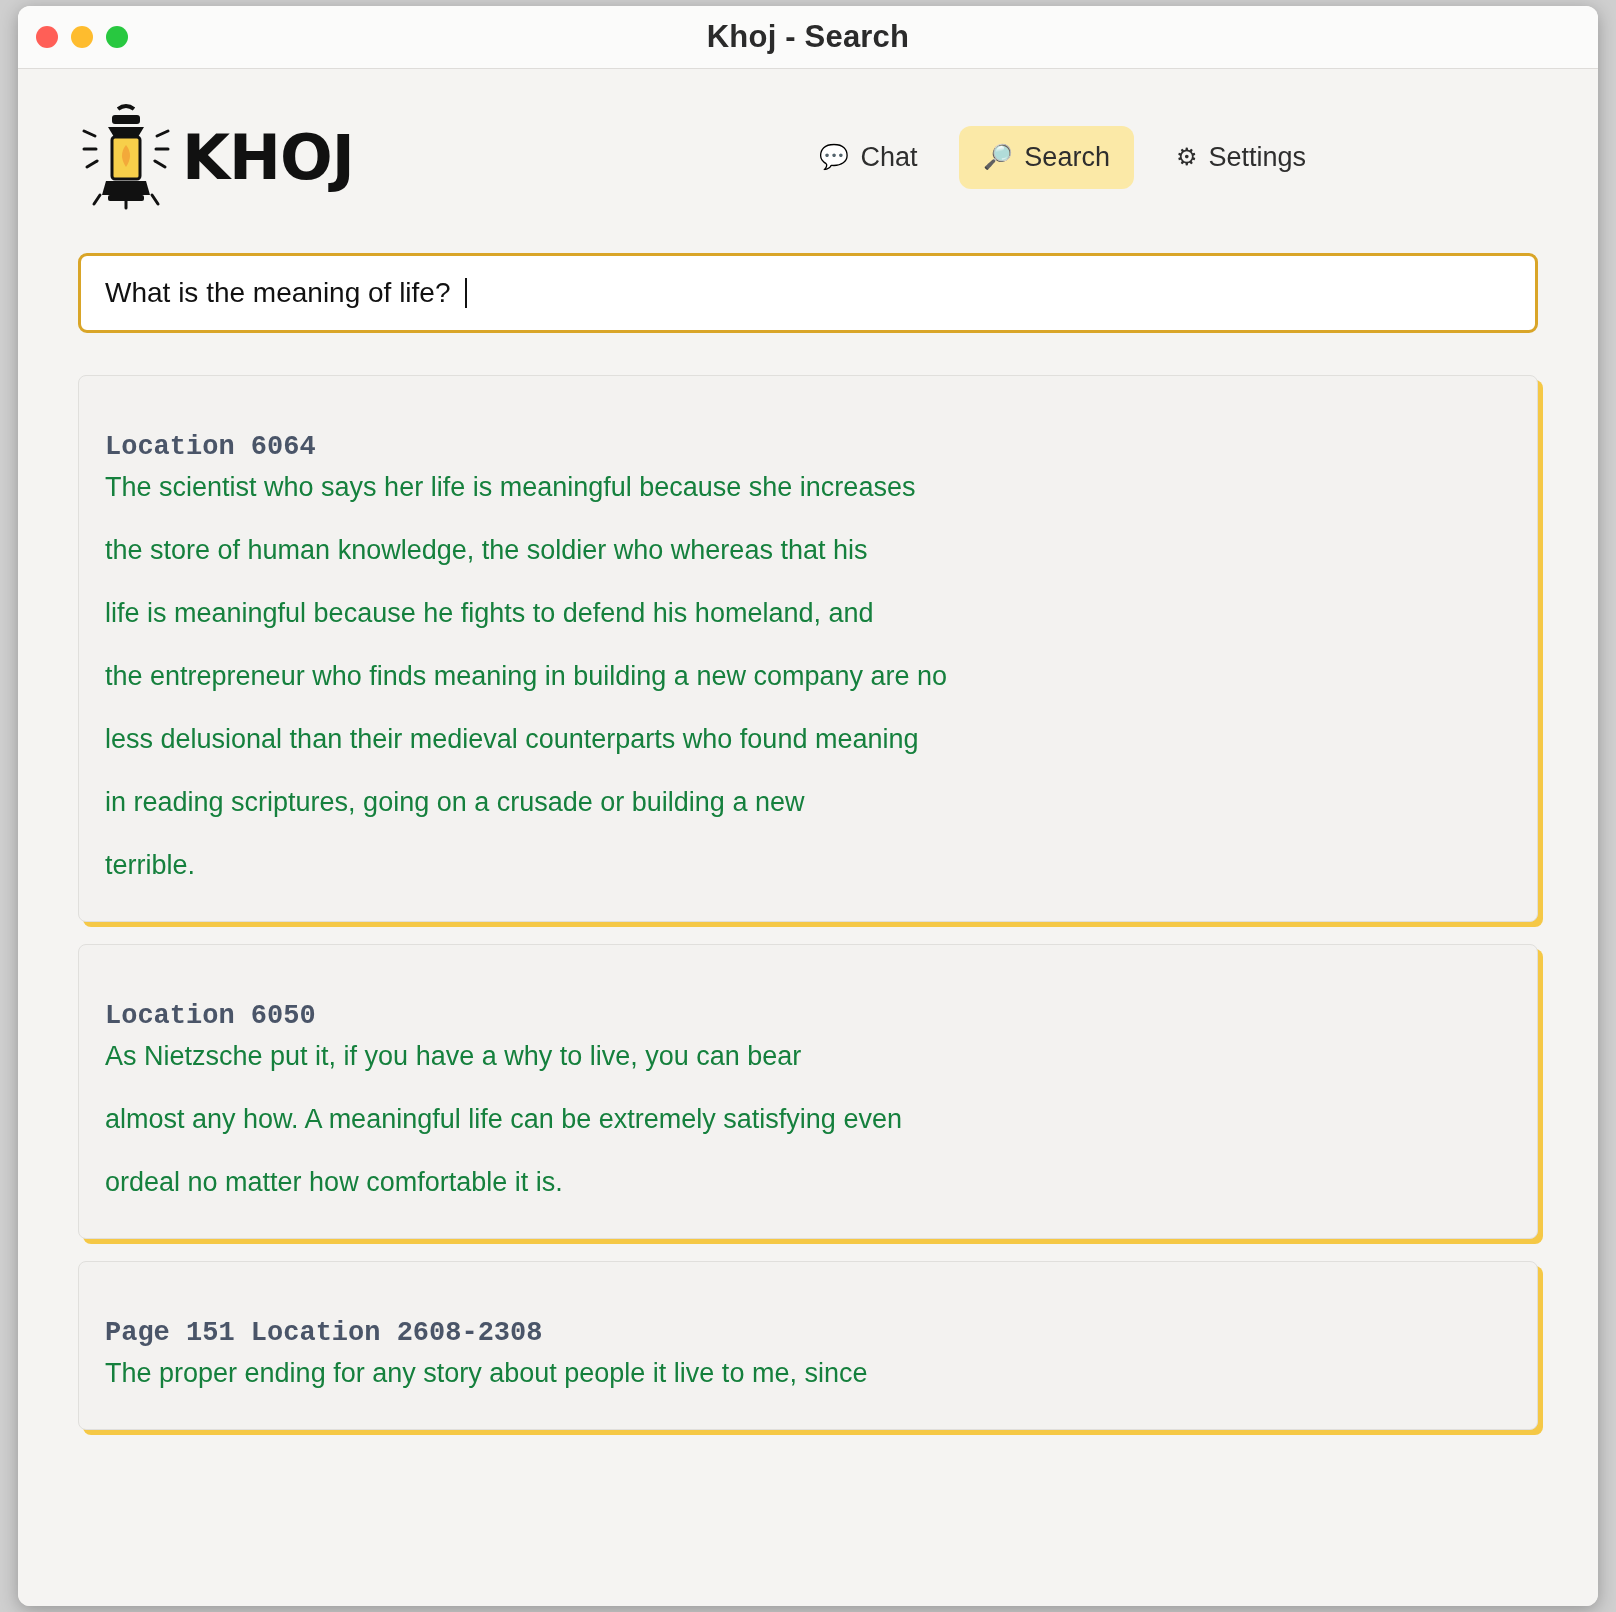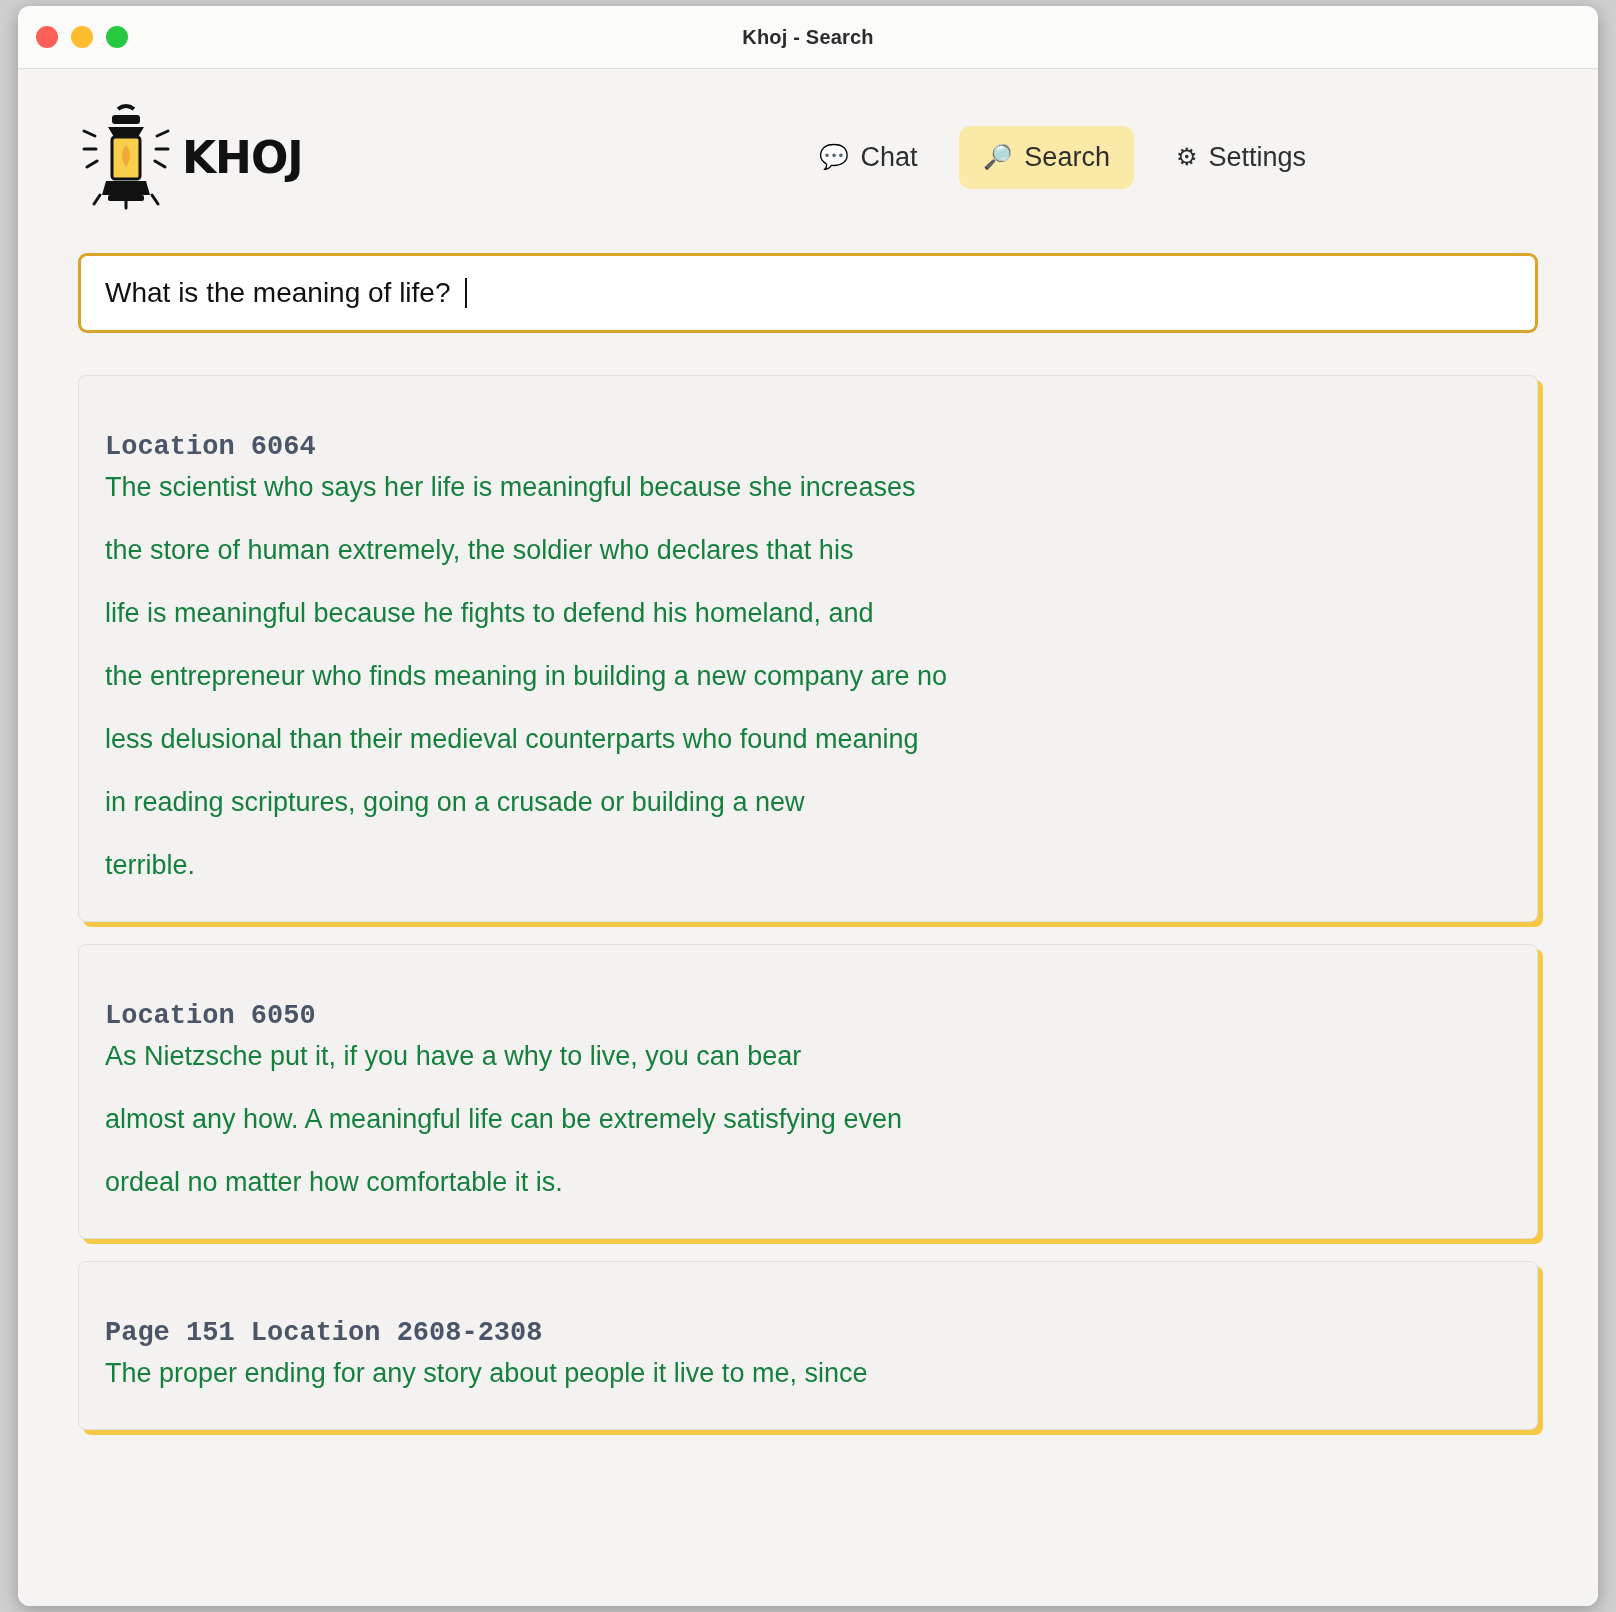--- a/index.html
+++ b/index.html
@@ -49,21 +49,21 @@
     height: 22px;
     border-radius: 50%;
   }
   .dot.red    { background: #ff5f57; }
   .dot.yellow { background: #febc2e; }
   .dot.green  { background: #28c840; }
 
   .window-title {
     width: 100%;
     text-align: center;
-    font-size: 20px;
+    font-size: 31px;
     font-weight: bold;
     color: #2b2b2b;
     letter-spacing: 0.2px;
   }
 
   .content {
     flex: 1;
     overflow: hidden;
     position: relative;
     background: #f5f4f2;
@@ -78,21 +78,21 @@
     display: flex;
     align-items: center;
     gap: 8px;
   }
   .lamp {
     width: 96px;
     height: 108px;
     position: relative;
   }
   .brand-name {
-    font-size: 44px;
+    font-size: 62px;
     font-weight: bold;
     color: #111;
     letter-spacing: -1px;
     font-family: "DejaVu Sans", sans-serif;
   }
 
   .nav {
     margin-left: auto;
     display: flex;
     align-items: center;
@@ -246,21 +246,21 @@
         <span class="search-text">What is the meaning of life?</span>
           <span class="caret"></span>
       </div>
     </div>
 
     <div class="results">
 
       <div class="card">
         <div class="card-title">Location 6064</div>
         <p class="card-line">The scientist who says her life is meaningful because she increases</p>
-        <p class="card-line">the store of human extremely, the soldier who declares that his</p>
+        <p class="card-line">the store of human knowledge, the soldier who whereas that his</p>
         <p class="card-line">life is meaningful because he fights to defend his homeland, and</p>
         <p class="card-line">the entrepreneur who finds meaning in building a new company are no</p>
         <p class="card-line">less delusional than their medieval counterparts who found meaning</p>
         <p class="card-line">in reading scriptures, going on a crusade or building a new</p>
         <p class="card-line">terrible.</p>
       </div>
 
       <div class="card">
         <div class="card-title">Location 6050</div>
         <p class="card-line">As Nietzsche put it, if you have a why to live, you can bear</p>

